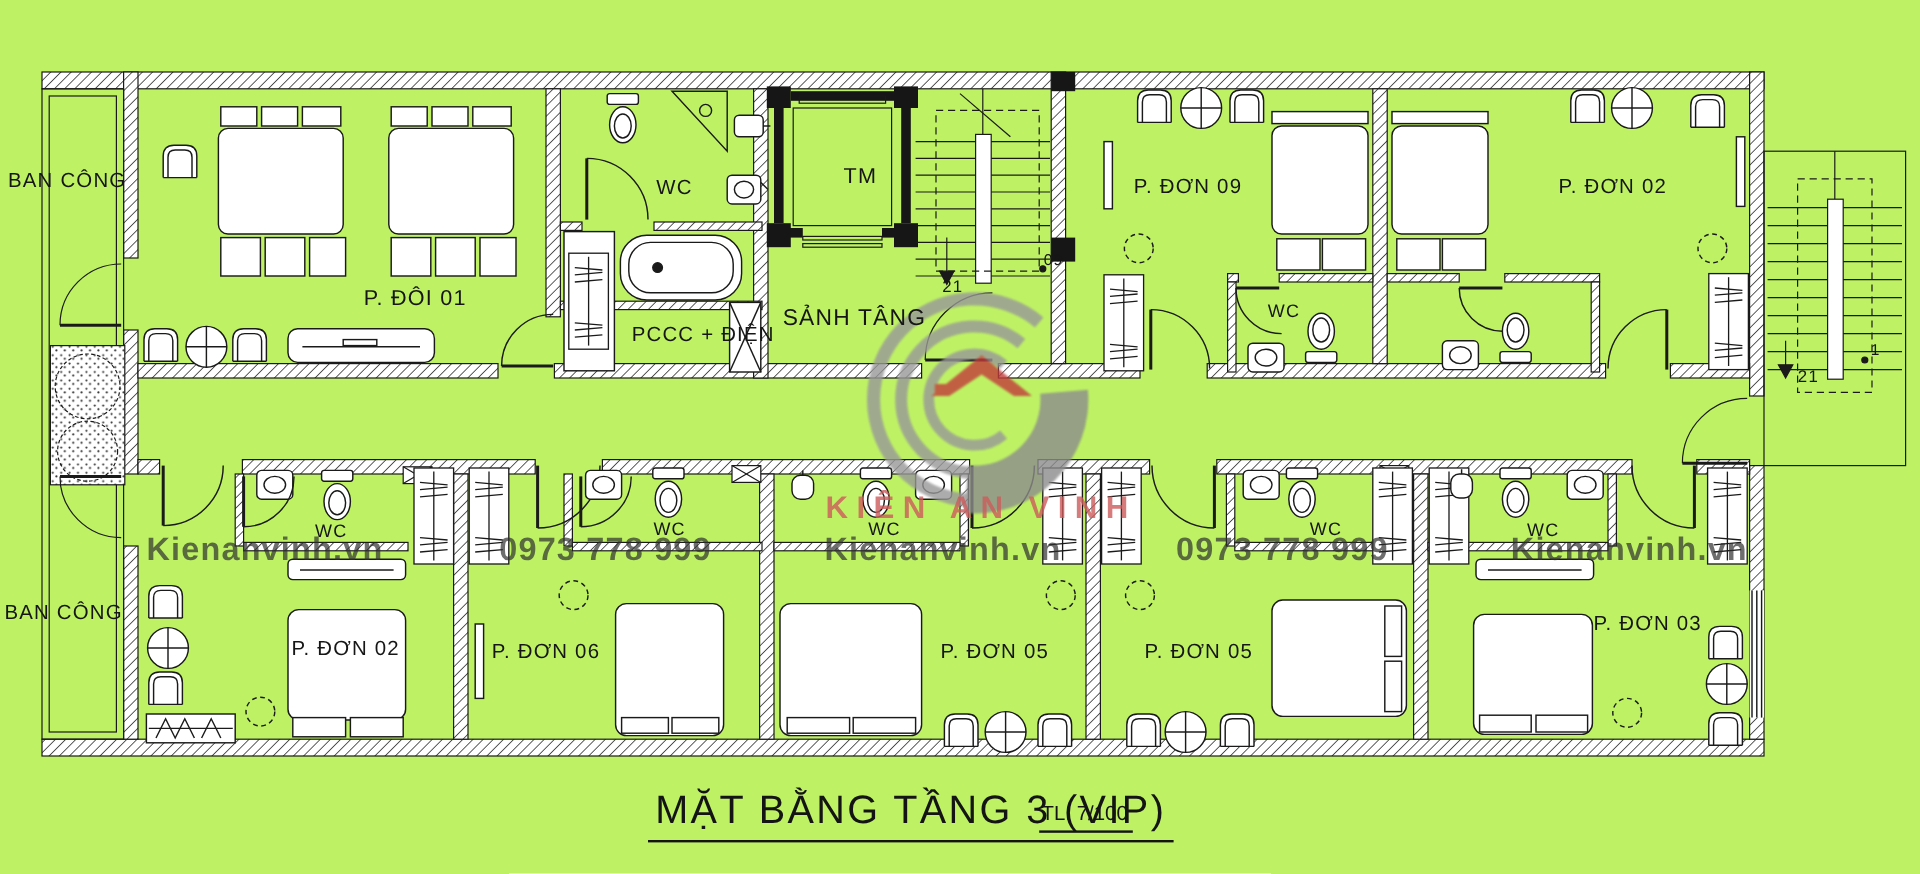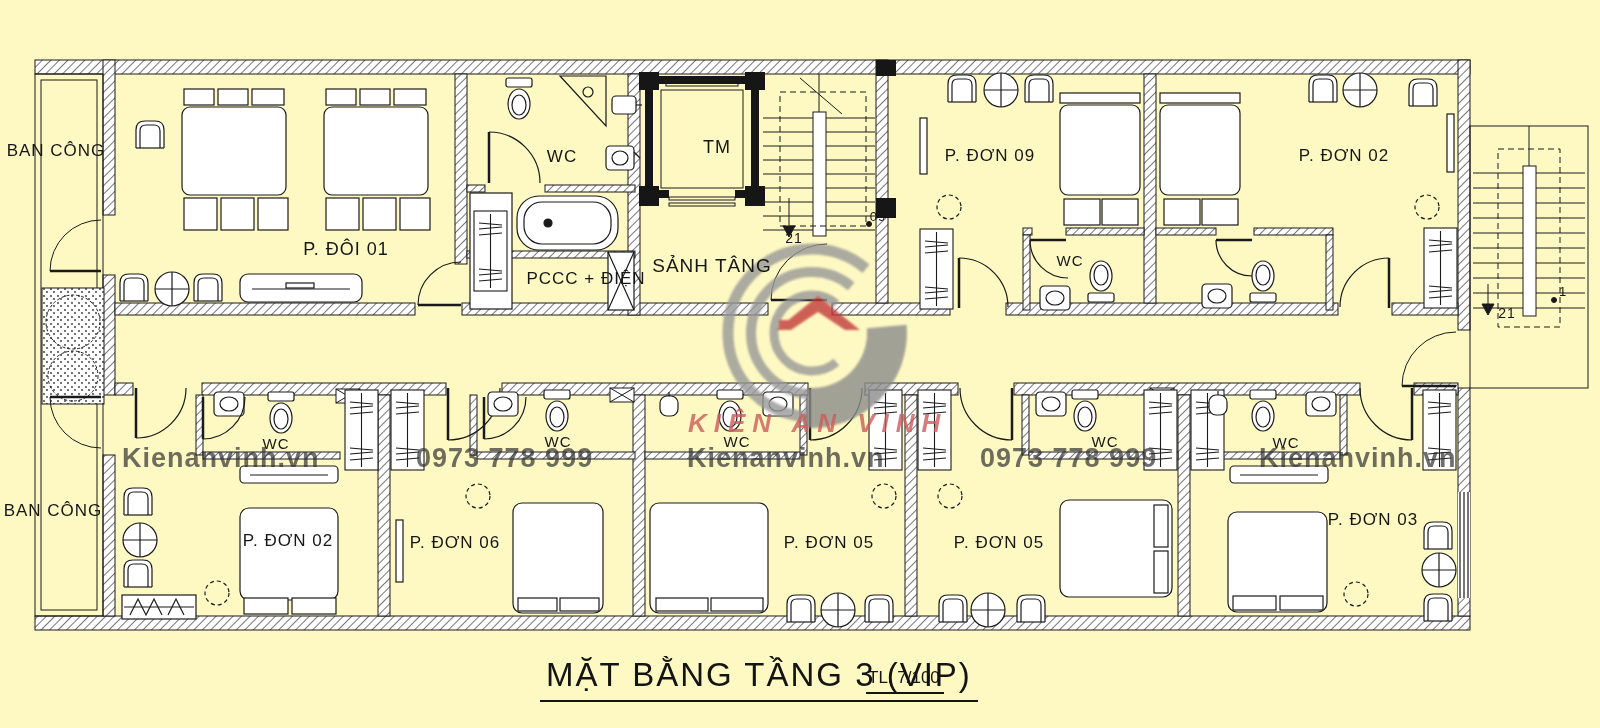--- a/index.html
+++ b/index.html
@@ -1,26 +1,26 @@
 <!DOCTYPE html>
 <html><head>
 <meta charset="utf-8">
 <style>
   html,body{margin:0;padding:0;background:#ffffff;}
-  .stage{position:relative;width:1600px;height:728px;background:#fef9c3;overflow:hidden;
+  .stage{position:relative;width:1600px;height:728px;background:#bef264;overflow:hidden;
          font-family:"Liberation Sans", sans-serif;color:#141414;}
   svg{position:absolute;left:0;top:0;}
   .lbl{position:absolute;transform:translate(-50%,-50%);white-space:nowrap;
        color:#161616;letter-spacing:1px;}
   .s13{font-size:13px;} .s14{font-size:14px;} .s15{font-size:15px;}
   .s17{font-size:17px;} .s18{font-size:18px;} .s19{font-size:19px;}
   .wm{position:absolute;white-space:nowrap;font-weight:bold;font-size:27px;
       letter-spacing:1px;opacity:.82;}
   .brand{position:absolute;white-space:nowrap;font-weight:bold;font-size:26px;
-         letter-spacing:7px;opacity:.8;filter:blur(.4px);font-style:italic;}
+         letter-spacing:7px;opacity:.8;filter:blur(.4px);}
   .title-text{position:absolute;font-size:33px;letter-spacing:2px;
               border-bottom:2px solid #141414;padding:0 6px 6px 6px;white-space:nowrap;}
   .scale-text{position:absolute;font-size:17px;border-bottom:2px solid #141414;
               padding:0 4px 4px 2px;white-space:nowrap;}
 </style>
 </head>
 <body>
 
 <div class="stage">
 

